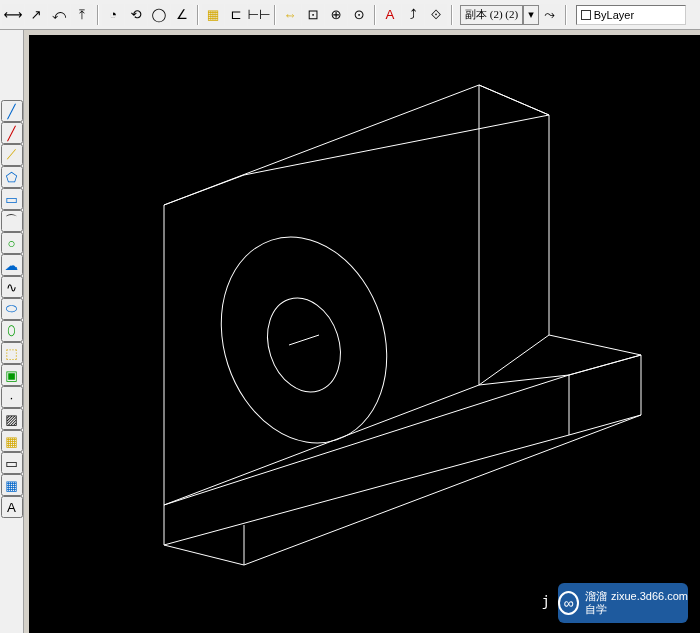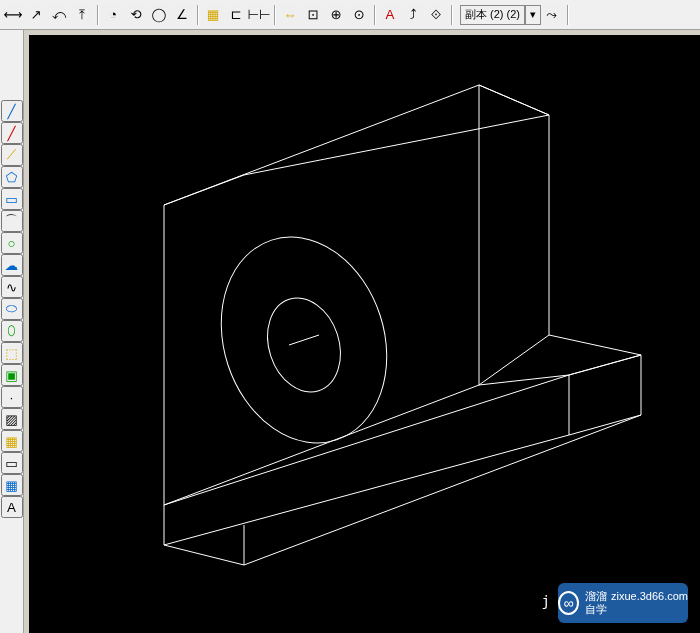--- a/index.html
+++ b/index.html
@@ -133,20 +133,21 @@
       margin-left: 4px;
     }
     .combo-label {
       height: 20px;
       display: flex;
       align-items: center;
       padding: 0 4px;
       border: 1px solid #888;
       background: #f0f0f0;
       font-size: 11px;
+      font-family: Liberation Serif, serif;
     }
   </style>
 </head>
 <body>
 
 <div class="top-toolbar">
   <button class="tool-btn">⟷</button>
   <button class="tool-btn">↗</button>
   <button class="tool-btn">⤺</button>
   <button class="tool-btn">⤒</button>
@@ -168,20 +169,24 @@
   <button class="tool-btn" style="color:#c00">A</button>
   <button class="tool-btn">⤴</button>
   <button class="tool-btn">⟐</button>
   <div class="divider"></div>
   <div class="top-dropdown-combo">
     <span class="combo-label">副本 (2) (2)</span>
     <span class="combo-label">▾</span>
   </div>
   <button class="tool-btn">⤳</button>
   <div class="divider"></div>
+  <div class="dropdown" style="width:110px;margin-left:6px">
+    <div class="layer-swatch"></div>
+    <span>ByLayer</span>
+  </div>
 </div>
 
 <div class="workspace">
   <div class="left-toolbar">
     <button class="tool-btn" style="color:#06c">╱</button>
     <button class="tool-btn" style="color:#c00">╱</button>
     <button class="tool-btn" style="color:#d4a800">⟋</button>
     <button class="tool-btn" style="color:#06c">⬠</button>
     <button class="tool-btn" style="color:#06c">▭</button>
     <button class="tool-btn">⌒</button>

